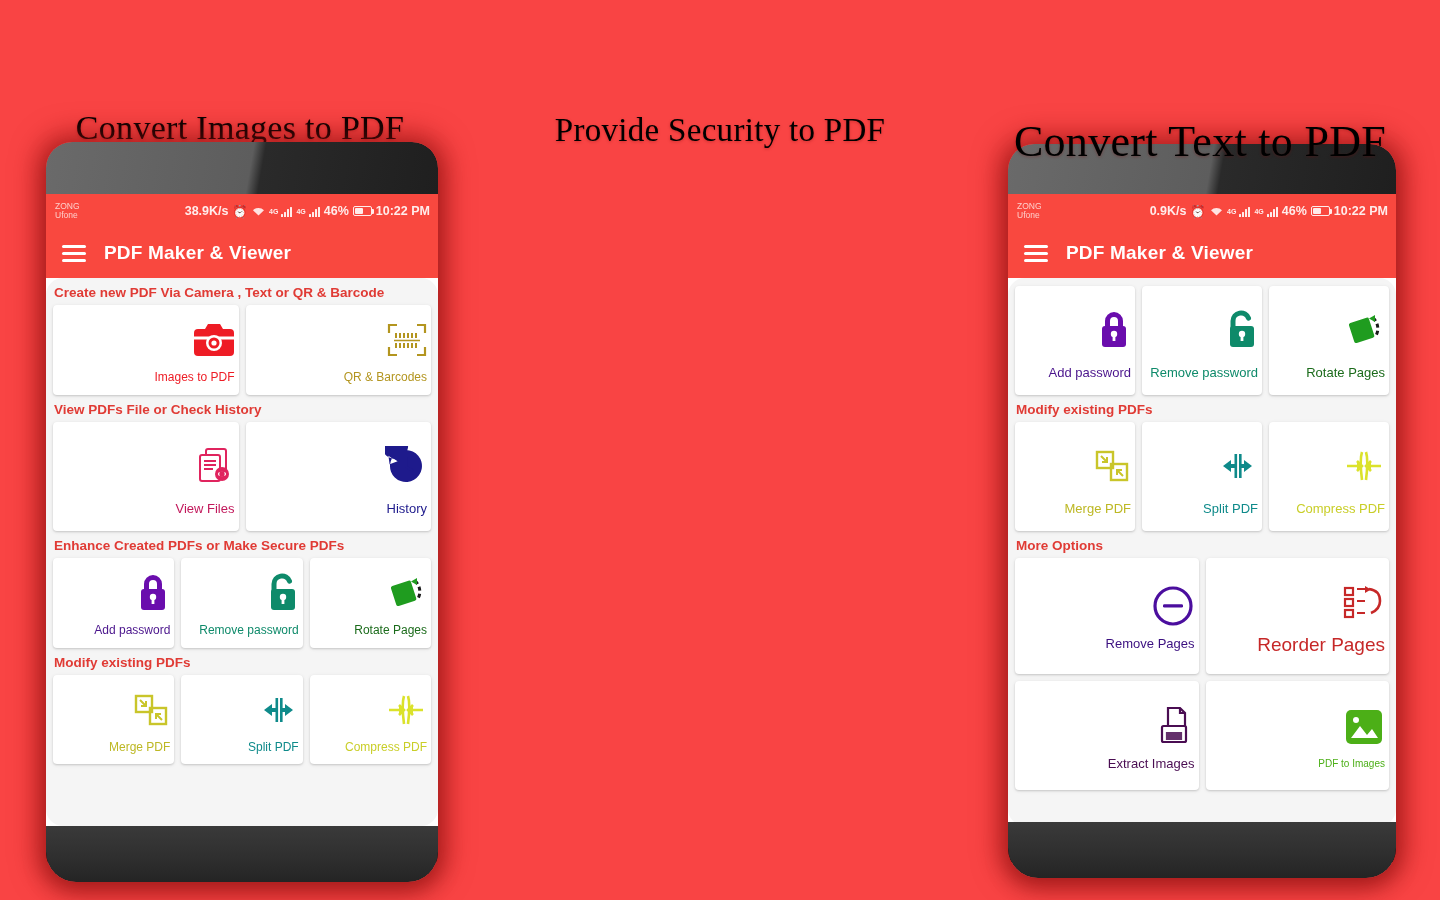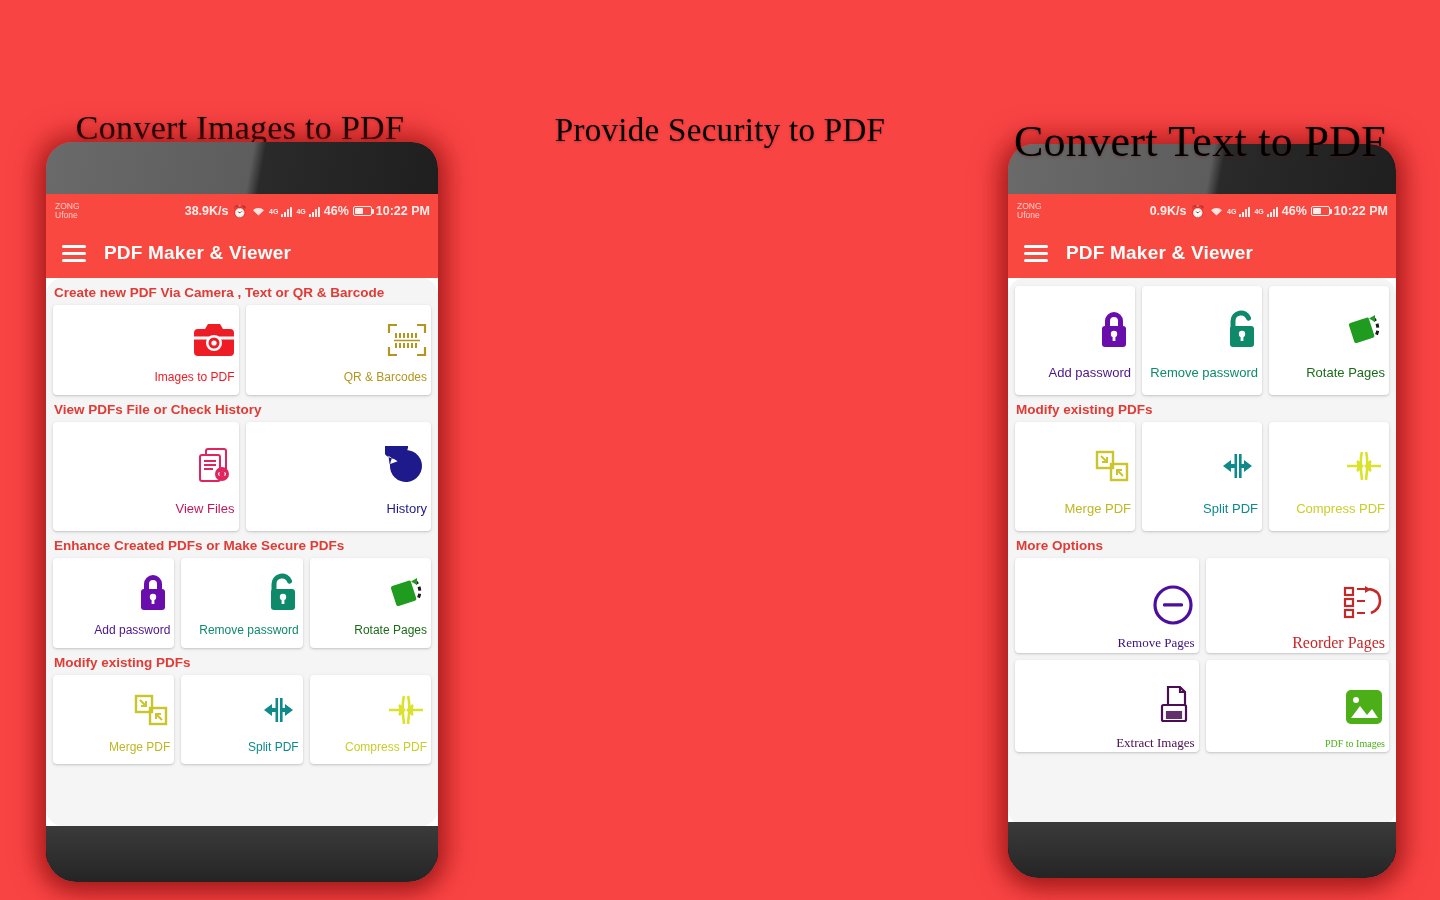--- a/index.html
+++ b/index.html
@@ -131,21 +131,21 @@
     padding: 12px 4px 10px 4px;
     cursor:pointer;
   }
   .card .ico { height: 46px; display:flex; align-items:center; justify-content:center; }
   .card .lbl { margin-top: 8px; font-size: 12px; text-align:center; line-height:1.15; }
   .card.tall { padding: 18px 4px 14px; }
   .card.tall .ico { height: 52px; }
   .card.tall .lbl { font-size: 13px; margin-top: 10px; }
 
   
-  .grid.two .card { padding: 22px 4px 1px; font-family: Liberation Serif, serif; }
+  .grid.two .card { padding: 22px 4px 18px; }
 </style>
 </head>
 <body>
 
 <div class="stage">
 
   <div class="panel" id="panel-0">
     <div class="panel-heading">Convert Images to PDF</div>
 
     <div class="phone" id="phone-0">
@@ -492,21 +492,21 @@
               <div class="ico">
                 <svg width="44" height="40" viewBox="0 0 44 40" fill="none" stroke="#c62828" stroke-width="2.2">
                   <rect x="4" y="5" width="8" height="7"></rect>
                     <rect x="4" y="16" width="8" height="7"></rect>
                     <rect x="4" y="27" width="8" height="7"></rect>
                   <path d="M16 6h8M16 18h8M16 30h8" stroke-width="2.2"></path>
                   <path d="M28 6c8 1 11 6 11 12s-4 10-9 12" stroke-width="2.6"></path>
                     <path d="M24 3l6 3.5-6 3.5z" fill="#c62828" stroke="none"></path>
                 </svg>
               </div>
-              <div class="lbl" style="color:#c62828;font-size:16px">Reorder Pages</div>
+              <div class="lbl" style="color:#c62828;font-size:19px">Reorder Pages</div>
             </div>
           </div>
 
           <div style="height:7px"></div>
           <div class="grid two">
             <div class="card">
               <div class="ico">
                 <svg width="40" height="42" viewBox="0 0 40 42" fill="none" stroke="#4a0d52" stroke-width="2.2">
                   <path d="M13 3h12l5 5v15H13z" fill="#fff"></path>
                     <path d="M25 3v5h5"></path>

